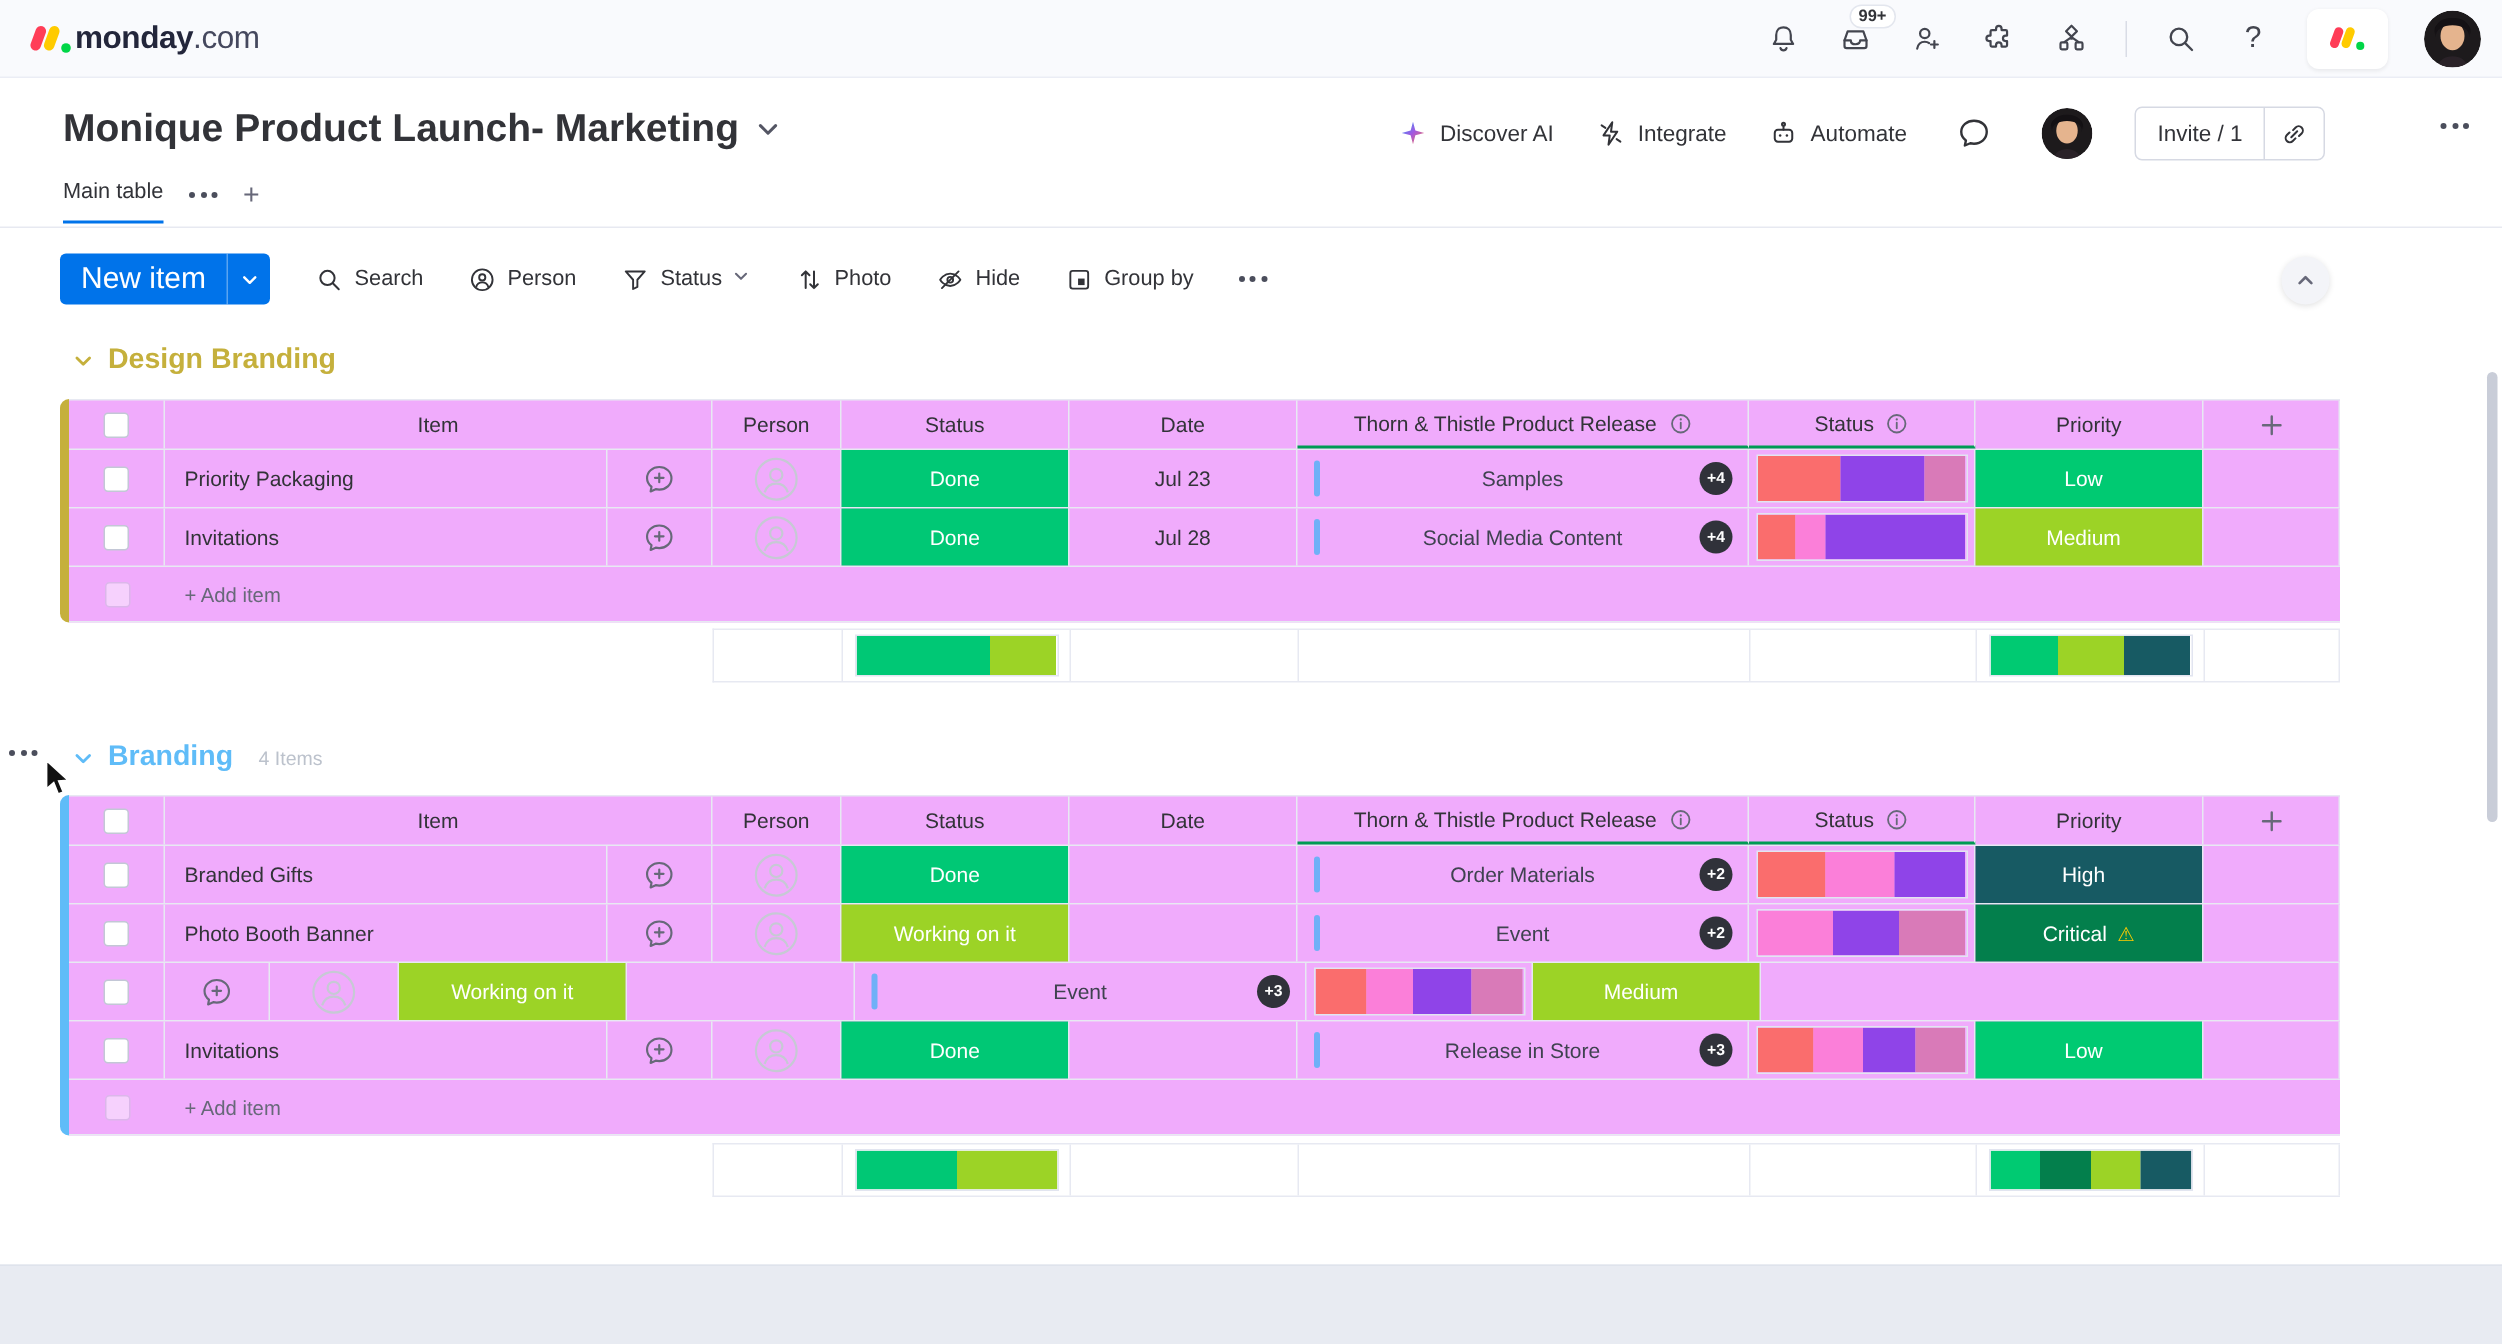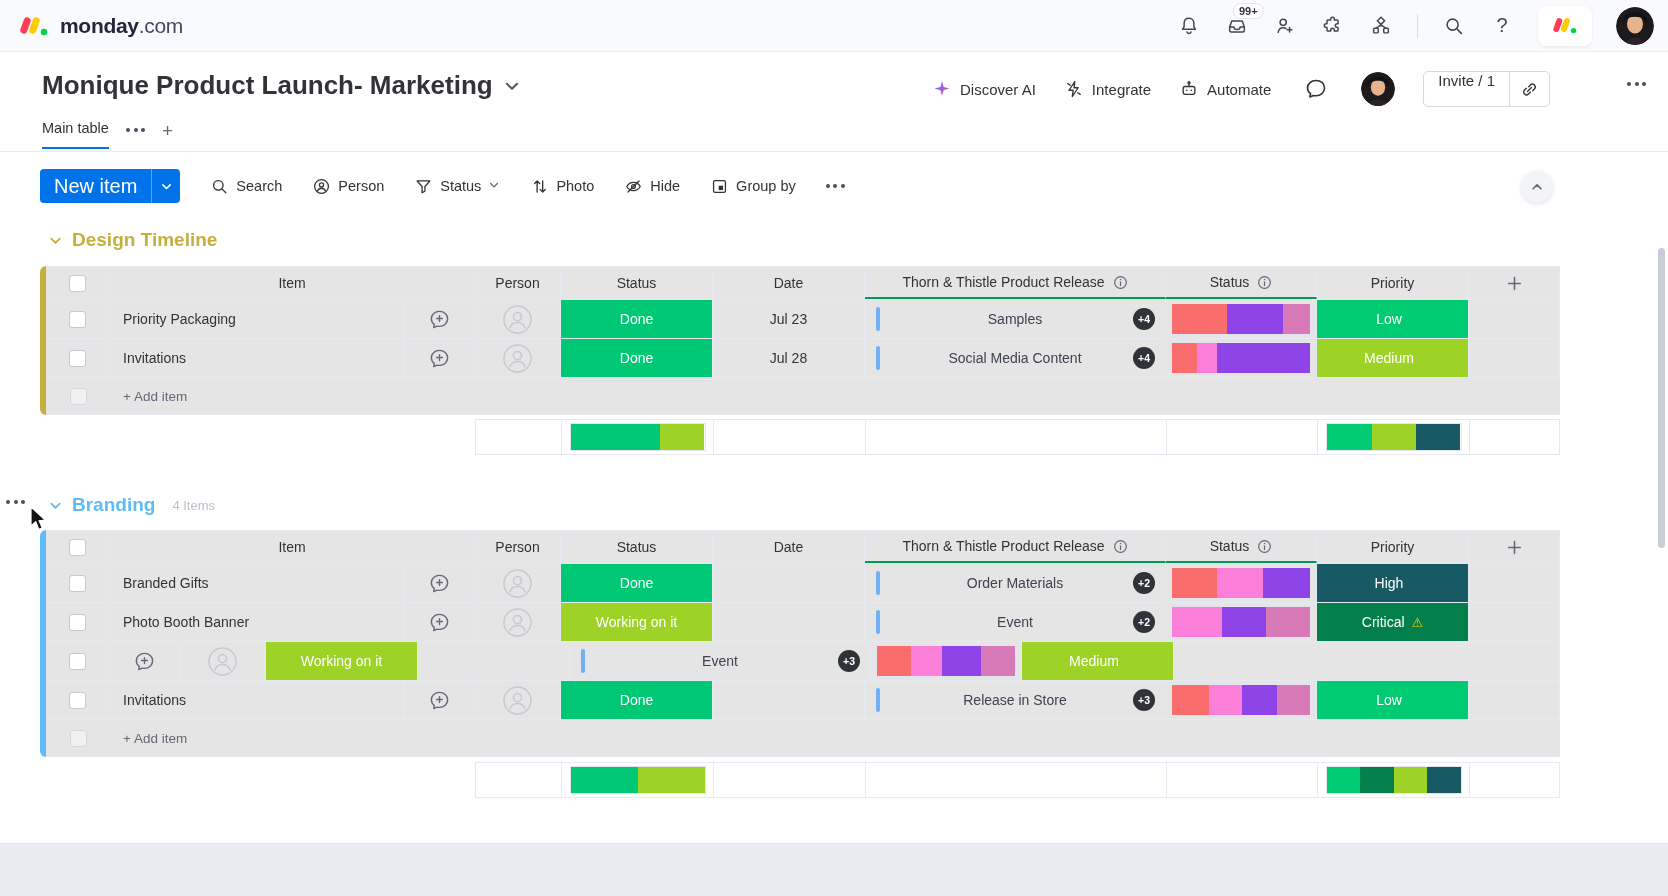--- a/index.html
+++ b/index.html
@@ -4,21 +4,21 @@
 <style>
   * { box-sizing: border-box; margin: 0; padding: 0; }
   html,body { width:1668px; height:896px; }
   body { font-family:"Liberation Sans", sans-serif; color:#323338; background:#ffffff; }
   #app { position:relative; width:1668px; height:896px; background:#ffffff; overflow:hidden; }
 
   
   .topbar { position:absolute; top:0; left:0; width:1668px; height:52px;
             background:#f9fafd; border-bottom:1px solid #ebedf5;
             display:flex; align-items:center; justify-content:space-between; padding:0 14px 0 20px; }
-  .brand { display:flex; align-items:center; gap:12px; }
+  .brand { display:flex; align-items:center; gap:2px; }
   .brand-text { font-size:21px; letter-spacing:-0.3px; }
   .brand-text b { font-weight:bold; color:#23263b; }
   .brand-text span.light { font-weight:normal; color:#45485e; }
   .top-icons { display:flex; align-items:center; gap:24px; }
   .tb-icon { position:relative; width:24px; height:24px; color:#43454f; display:flex; align-items:center; justify-content:center; cursor:pointer; }
   .tb-icon svg { width:22px; height:22px; }
   .tb-badge { position:absolute; top:-11px; left:8px; background:#ffffff; border:1px solid #e3e6ee;
               border-radius:9px; font-size:11px; font-weight:bold; color:#323338; padding:1px 5px; line-height:1.1; }
   .tb-divider { width:1px; height:24px; background:#d9dce6; }
   .logo-card { width:54px; height:40px; background:#ffffff; border-radius:8px; display:flex; align-items:center; justify-content:center; box-shadow:0 1px 3px rgba(0,0,0,.07); }
@@ -26,21 +26,21 @@
   .avatar.small { width:34px; height:34px; }
 
   
   .board-header { position:absolute; top:66px; left:0; width:1668px; height:48px; display:flex; align-items:center; }
   .board-title { position:absolute; left:42px; top:4px; font-size:26px; font-weight:bold; color:#323338; display:flex; align-items:center; gap:10px; }
   .board-title svg { width:18px; height:18px; color:#545664; }
   .header-actions { position:absolute; right:118px; top:4px; display:flex; align-items:center; gap:28px; height:38px; }
   .h-action { display:flex; align-items:center; gap:8px; font-size:15px; color:#323338; cursor:pointer; }
   .h-action svg { width:20px; height:20px; }
   .round-btn { width:34px; height:34px; border-radius:50%; display:flex; align-items:center; justify-content:center; color:#323338; cursor:pointer; }
-  .invite-btn { display:flex; align-items:flex-start; height:36px; border:1px solid #d6d9e3; border-radius:5px; background:#fff; overflow:hidden; }
+  .invite-btn { display:flex; align-items:center; height:36px; border:1px solid #d6d9e3; border-radius:5px; background:#fff; overflow:hidden; }
   .invite-label { padding:0 14px; font-size:15px; color:#323338; cursor:pointer; }
   .invite-link { width:40px; height:100%; display:flex; align-items:center; justify-content:center; border-left:1px solid #d6d9e3; color:#323338; cursor:pointer; }
   .hdr-dots { position:absolute; right:22px; top:16px; cursor:pointer; }
   .dots { display:flex; gap:3.5px; }
   .dots i { width:4px; height:4px; border-radius:50%; background:#4b4e5c; }
 
   
   .tabs { position:absolute; top:114px; left:0; width:1668px; height:38px; border-bottom:1px solid #e7e9f1; }
   .tab { position:absolute; left:42px; top:6px; font-size:14.5px; color:#323338; padding-bottom:11px; border-bottom:2px solid #0073ea; cursor:pointer; }
   .tab-dots { position:absolute; left:126px; top:14px; cursor:pointer; }
@@ -62,21 +62,21 @@
 
   
   .grp-head { position:absolute; display:flex; align-items:center; gap:9px; cursor:pointer; }
   .grp-head svg { width:15px; height:15px; }
   .grp-title { font-size:19px; font-weight:bold; }
   .grp-count { font-size:13px; color:#bcc2cc; margin-left:8px; }
   .grp-menu { position:absolute; cursor:pointer; }
 
   .tbl { position:absolute; left:40px; width:1520px; background:#fff; padding-left:6px; }
   .colorbar { position:absolute; left:0; top:0; bottom:0; width:6px; border-radius:6px 0 0 6px; }
-  .row { display:flex; border-bottom:1px solid #e7e9f2; background:#e5e5e5; }
+  .row { display:flex; border-bottom:1px solid #e7e9f2; background:#f0abfc; }
   .row.hdr { height:34px; border-top:1px solid #e7e9f2; }
   .row.data { height:39px; }
   .row.additem { height:37px; }
   .cell { position:relative; display:flex; align-items:center; justify-content:center; border-right:1px solid #e7e9f2; font-size:14px; }
   .c-check  { flex:0 0 64px; }
   .c-item   { flex:0 0 295px; justify-content:flex-start; padding-left:13px; }
   .c-chat   { flex:0 0 70px; }
   .c-itemhdr{ flex:0 0 365px; }
   .c-person { flex:0 0 86px; }
   .c-status { flex:0 0 152px; }
@@ -353,21 +353,21 @@
   <div class="collapse-btn">
     <svg viewBox="0 0 16 16" fill="none" stroke="currentColor" stroke-width="2" stroke-linecap="round" stroke-linejoin="round">
         <path d="M3.5 10L8 5.5l4.5 4.5"></path>
       </svg>
   </div>
 
   <div class="grp-head" style="left: 48px; top: 229px; color: rgb(197, 176, 60);">
     <svg viewBox="0 0 16 16" fill="none" stroke="currentColor" stroke-width="2" stroke-linecap="round" stroke-linejoin="round">
         <path d="M3.5 6l4.5 4.5L12.5 6"></path>
       </svg>
-    <span class="grp-title">Design Timeline</span>
+    <span class="grp-title">Design Branding</span>
     <span class="grp-count"></span>
   </div>
 
   <div class="tbl" style="top:266px; height:149px;">
     <div class="colorbar" style="background: rgb(197, 176, 60);"></div>
     <div class="row hdr">
       <div class="cell c-check">
           <div class="checkbox"></div>
         </div>
       <div class="cell c-itemhdr">Item</div>

